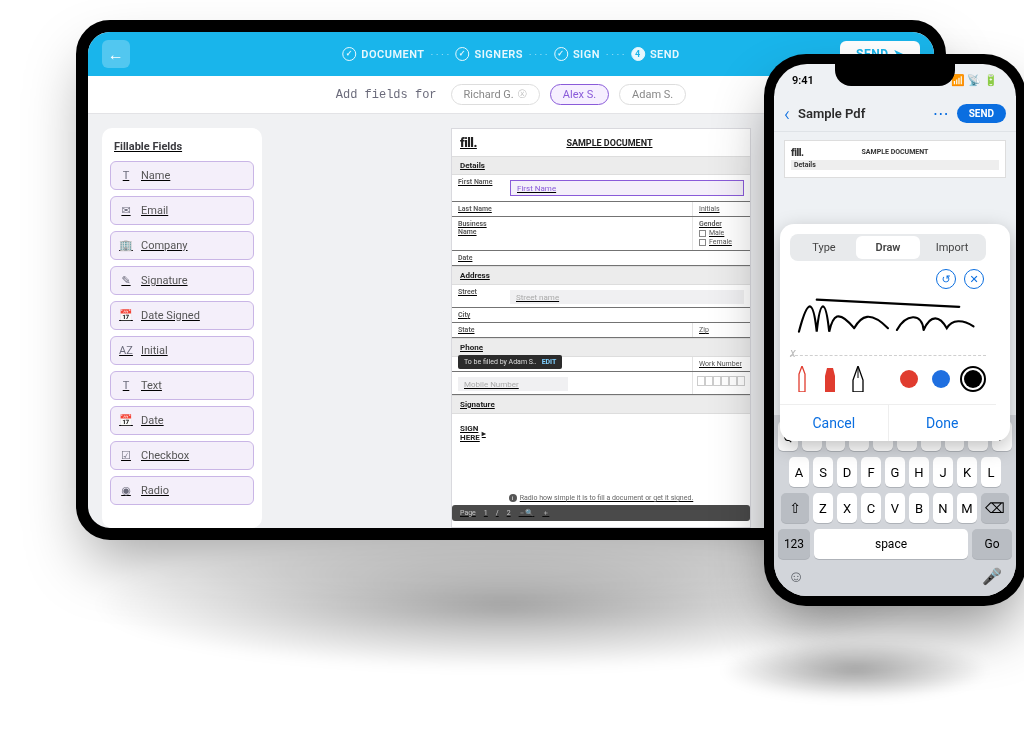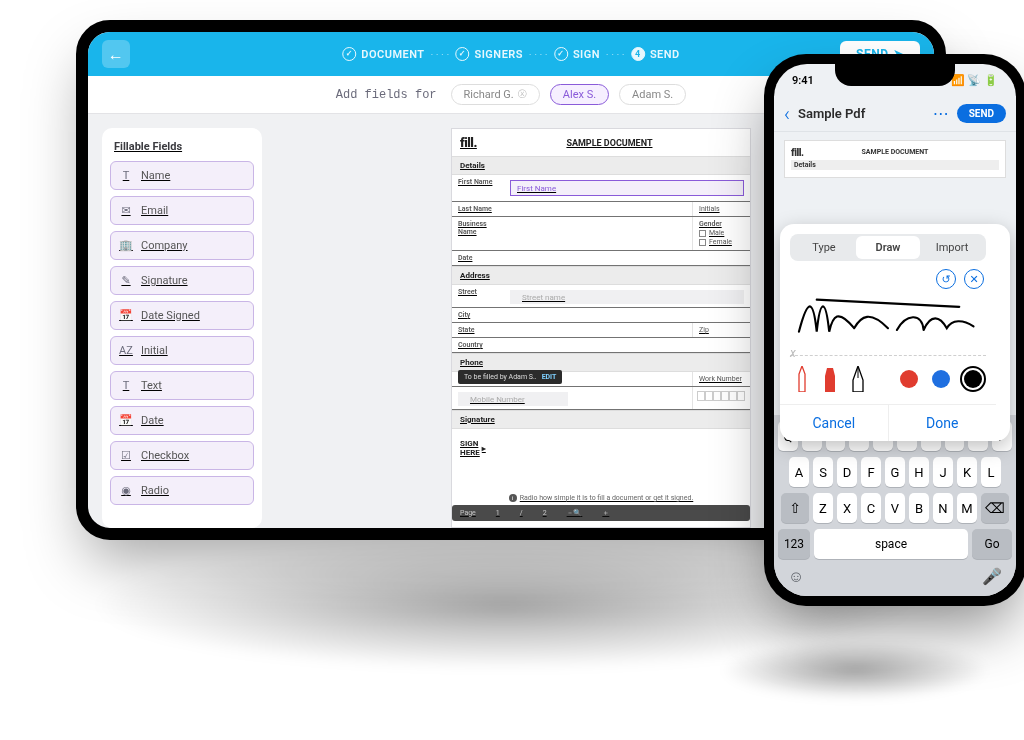--- a/index.html
+++ b/index.html
@@ -67,35 +67,35 @@
   .sec { background:#ececec; padding:4px 8px; font-weight:700; font-size:8px; border-top:1px solid #ddd; border-bottom:1px solid #ddd; }
   .row { display:flex; border-bottom:1px solid #737373; }
   .cell { padding:3px 6px; font-size:7px; color:#555; position:relative; }
   .cell.lbl { width:52px; font-weight:600; }
   .cell.grow { flex:1; }
   .cell.r { border-left:1px solid #e3e3e3; width:58px; }
   .fn-input {
     height:16px; border:1.5px solid #8a5bd9; background:#f4effa; margin:2px 0;
     font-size:8px; color:#8a5bd9; padding:0 6px; display:flex; align-items:center;
   }
-  .ghost-input { height:14px; background:#f0f0f2; margin-top:2px; padding:0 12px; display:flex; align-items:center; color:#aaa; font-size:8px; }
+  .ghost-input { height:14px; background:#f0f0f2; margin-top:2px; padding:0 6px; display:flex; align-items:center; color:#aaa; font-size:8px; }
   .ck { display:flex; align-items:center; gap:3px; margin:1px 0;}
   .ck .box{width:7px;height:7px;border:1px solid #888;}
   .tag {
     position:absolute; background:#2b2b2b; color:#ddd; font-size:7px;
     padding:3px 6px; border-radius:2px; display:flex; align-items:center; gap:5px;
     z-index:3;
   }
   .tag .edit { color:#7fd0ff; font-weight:700;}
   .sign-here{ padding:10px 8px; font-size:8px; font-weight:700; display:flex; align-items:center; gap:2px;}
   .footer-note{ text-align:center; font-size:7px; color:#666; padding:3px 0;}
   .footer-note .dot{display:inline-block;width:8px;height:8px;border-radius:50%;background:#555;color:#fff;font-size:6px;line-height:8px;margin-right:3px;}
   .pager{
     margin:0 auto 6px auto; background:#4a4a4a; color:#ddd; font-size:7px;
-    padding:3px 8px; border-radius:3px; display:flex; align-items:center; gap:20px;
+    padding:3px 8px; border-radius:3px; display:flex; align-items:center; gap:8px;
   }
   .pager span{opacity:.85;}
 
   
   .shadow1{position:absolute;left:90px;top:540px;width:830px;height:130px;border-radius:50%;
     background:radial-gradient(ellipse at center, rgba(0,0,0,.35), rgba(0,0,0,0) 70%);filter:blur(6px);}
   .shadow2{position:absolute;left:720px;top:640px;width:270px;height:60px;border-radius:50%;
     background:radial-gradient(ellipse at center, rgba(0,0,0,.35), rgba(0,0,0,0) 70%);filter:blur(5px);}
 
   
@@ -295,24 +295,20 @@
         </div>
         <div class="row">
             <div class="cell lbl">City</div>
             <div class="cell grow"></div>
           </div>
         <div class="row">
           <div class="cell lbl">State</div>
             <div class="cell grow"></div>
           <div class="cell r">Zip</div>
         </div>
-        <div class="row">
-            <div class="cell lbl">Country</div>
-            <div class="cell grow"></div>
-          </div>
 
         <div class="sec">Phone</div>
         <div class="row" style="position:relative;">
           <div class="tag" style="left:6px;top:-2px;">
             <span>To be filled by Adam S..</span>
               <span class="edit">EDIT</span>
           </div>
           <div class="cell lbl" style="visibility:hidden;">x</div>
             <div class="cell grow"></div>
           <div class="cell r">Work Number</div>

